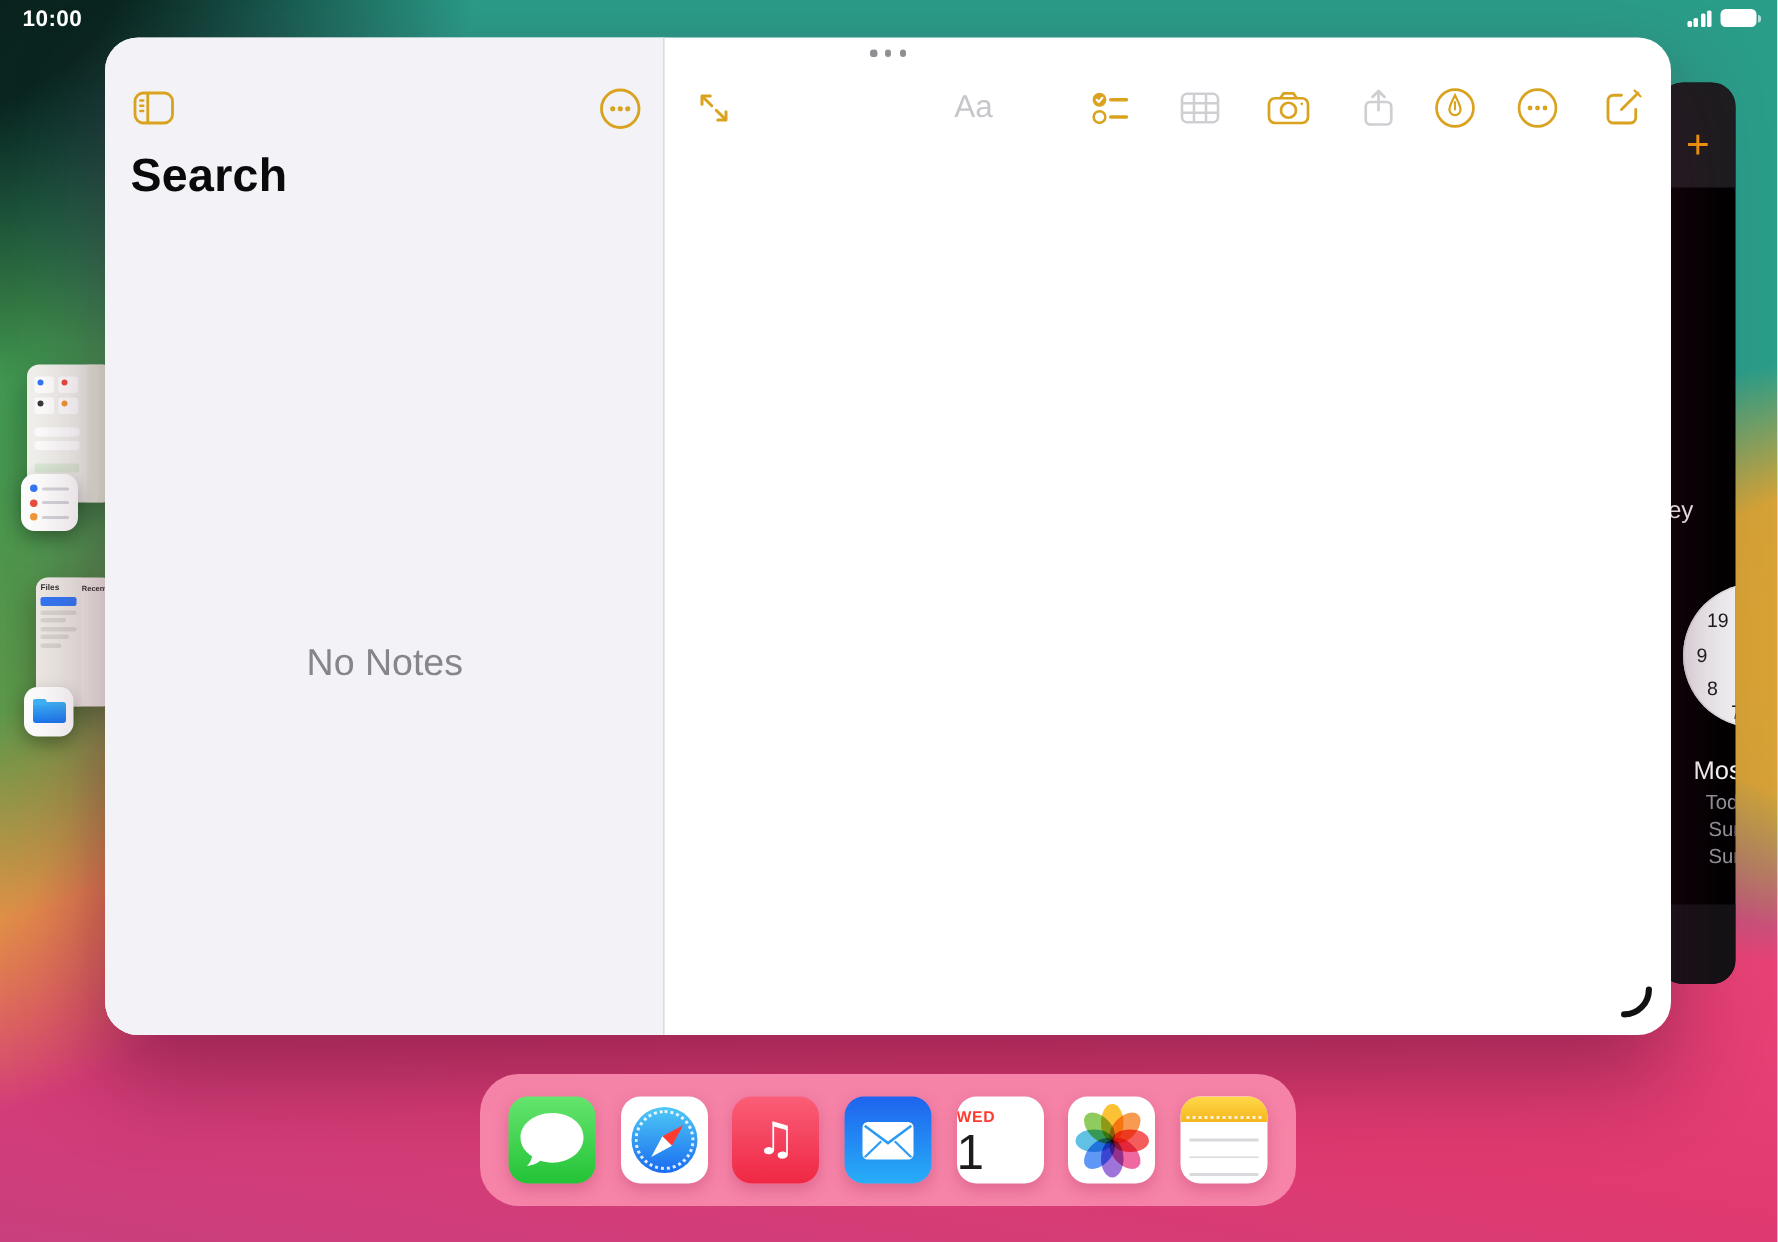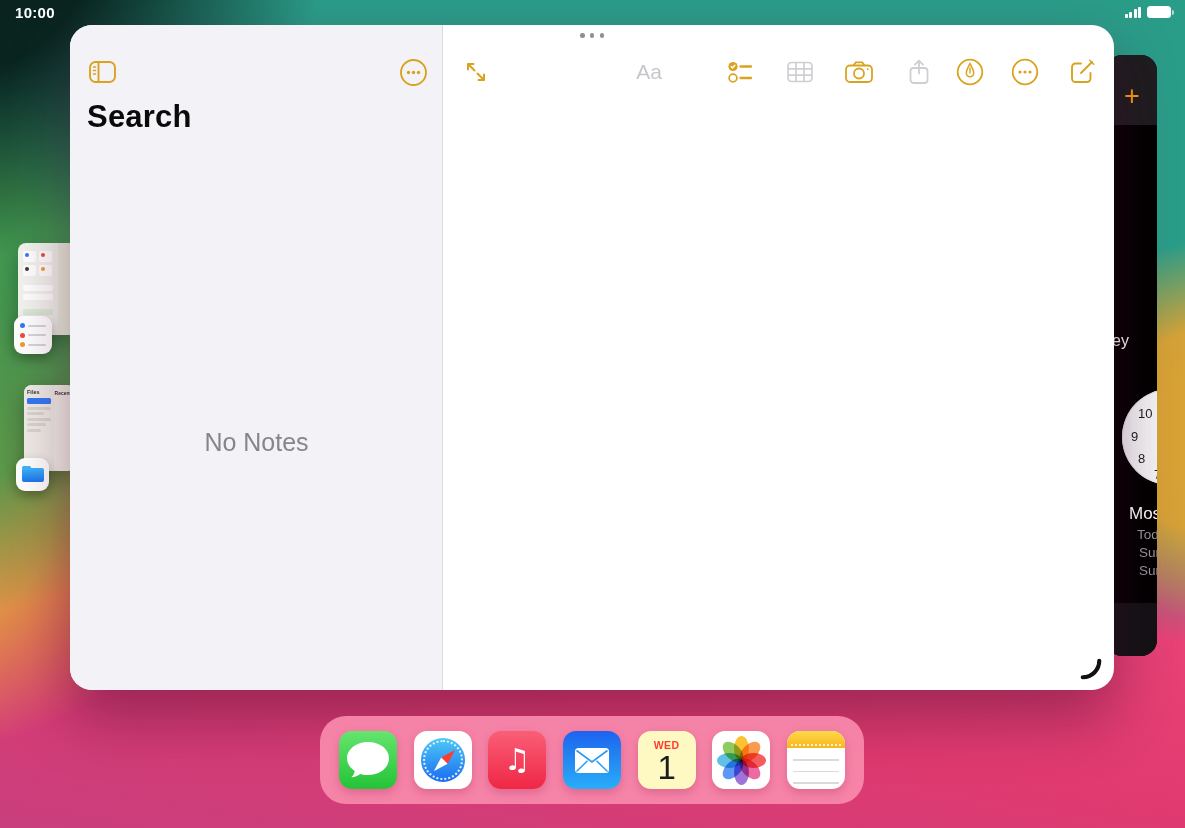--- a/index.html
+++ b/index.html
@@ -80,21 +80,21 @@
   .dock { position:absolute; left:320px; top:716px; width:544px; height:88px; background:rgba(248,136,171,.95); border-radius:26px; z-index:5; display:flex; align-items:center; justify-content:space-between; padding:0 19px; }
   .dicon { position:relative; width:58px; height:58px; border-radius:13px; overflow:hidden; box-shadow:0 4px 10px rgba(150,20,70,.25); }
   .d-messages { background:linear-gradient(180deg,#65e56e,#23c337); }
   .d-safari { background:#fff; }
   .saf-dial { position:absolute; inset:7px; border-radius:50%; background:linear-gradient(180deg,#4ec9f5,#1a6cf0); }
   .saf-ticks { position:absolute; inset:9px; border-radius:50%; border:2px dotted rgba(255,255,255,.85); }
   .saf-needle { position:absolute; left:12px; top:12px; transform:rotate(45deg); }
   .d-music { background:linear-gradient(180deg,#fa5e78,#ef2744); display:flex; align-items:center; justify-content:center; }
   .music-note { color:#fff; font-size:30px; font-family:"DejaVu Sans",sans-serif; line-height:1; }
   .d-mail { background:linear-gradient(180deg,#1e63ee,#28aef8); display:flex; align-items:center; justify-content:center; }
-  .d-calendar { background:#fef9c3; text-align:center; }
+  .d-calendar { background:#ffffff; }
   .cal-weekday { margin-top:8px; font-size:10.5px; font-weight:700; color:#ff3b30; letter-spacing:.5px; }
   .cal-day { font-size:33px; font-weight:300; color:#1c1c1e; line-height:1.05; }
   .d-photos { background:#fff; }
   .petal { position:absolute; left:21.5px; top:4.5px; width:15px; height:25px; border-radius:50%; transform-origin:50% 98%; opacity:.85; mix-blend-mode:multiply; }
   .d-notes { background:#fff; }
   .notes-band { position:absolute; left:0; top:0; width:100%; height:17px; background:linear-gradient(180deg,#ffd84a,#f5b71e); }
   .notes-band::after { content:""; position:absolute; left:4px; right:4px; bottom:2px; border-bottom:2px dotted rgba(255,255,255,.8); }
   .notes-lines { position:absolute; left:6px; right:6px; top:28px; }
   .notes-lines i { display:block; height:1.5px; background:#d9d9de; margin-bottom:10px; }
 </style>
@@ -169,21 +169,21 @@
   <div class="appbadge badge-files">
     <span class="folder"></span>
   </div>
 
   <div class="clockpanel">
     <div class="cp-header"></div>
     <span class="cp-add">+</span>
     <span class="cp-cityfrag">ey</span>
     <div class="cp-clockface">
 
-      <span class="cp-num" style="left:16px; top:17px">10</span>
+      <span class="cp-num" style="left:16px; top:17px">19</span>
       <span class="cp-num" style="left:9px;  top:40px">9</span>
       <span class="cp-num" style="left:16px; top:62px">8</span>
       <span class="cp-num" style="left:32px; top:78px">7</span>
     </div>
     <span class="cp-city">Mos</span>
     <span class="cp-detail" style="left:31px; top:472px">Tod</span>
     <span class="cp-detail" style="left:33px; top:490px">Sur</span>
     <span class="cp-detail" style="left:33px; top:508px">Sur</span>
     <div class="cp-footer"></div>
   </div>

